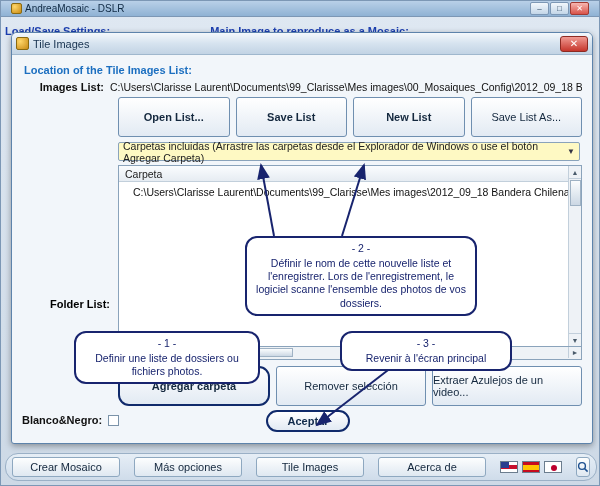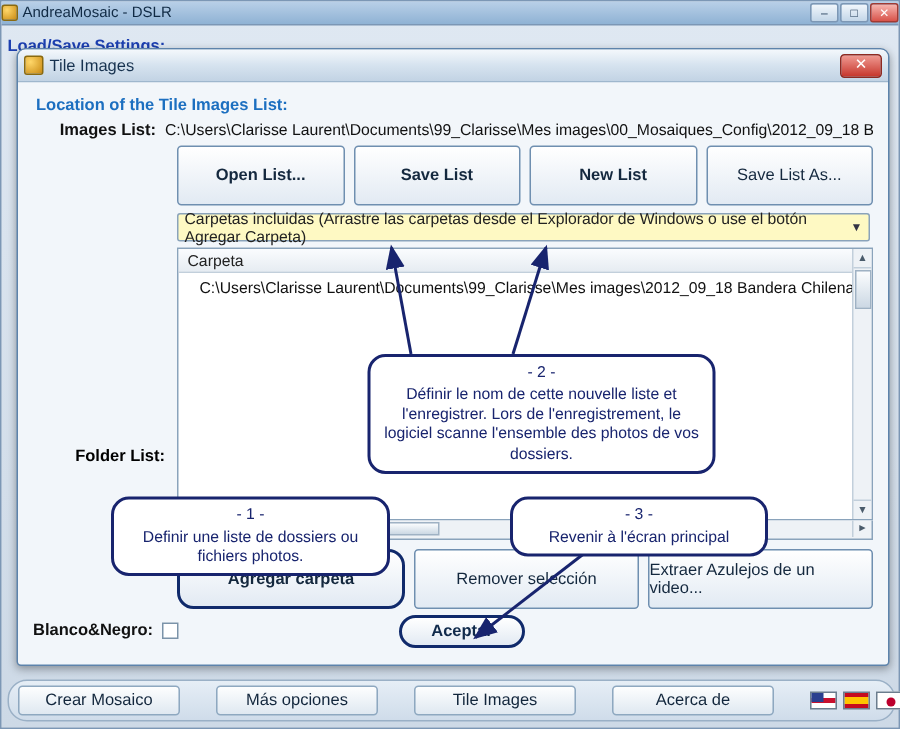--- a/index.html
+++ b/index.html
@@ -17,21 +17,21 @@
   #app-window{
     position:absolute; left:0; top:0; width:600px; height:486px;
     background:linear-gradient(180deg,#dfe8f2 0%,#cdd9e6 100%);
     border:1px solid #7c97b5;
   }
   #app-titlebar{
     height:16px;
     background:linear-gradient(180deg,#b9d0e8 0%,#8fb2d4 100%);
     border-bottom:1px solid #7c97b5;
     display:flex; align-items:center;
-    padding:0 0;
+    padding:0 10px;
   }
   #app-titlebar .t-icon{
     width:11px;height:11px;margin-right:3px;
     background:radial-gradient(circle at 30% 30%,#ffd76a,#c98a13);
     border:1px solid #8a6a10;
     border-radius:2px;
   }
   #app-title{ font-size:10px; color:#102a44; }
   #app-winbtns{ margin-left:auto; display:flex; gap:1px; }
   .winbtn{
@@ -46,21 +46,21 @@
   #bg-linkbar{
     position:absolute; left:4px; top:22px; width:592px; height:16px;
     display:flex; align-items:center; gap:100px;
   }
   .bg-link{ color:#1c3fb0; font-weight:bold; font-size:11px; }
 
   #bottom-bar{
     position:absolute; left:4px; bottom:4px; width:592px; height:28px;
     background:linear-gradient(180deg,#e6eef6,#cfdcea);
     border:1px solid #9ab0c6; border-radius:13px;
-    display:flex; align-items:center; padding:0 6px; gap:24px;
+    display:flex; align-items:center; padding:0 6px; gap:14px;
   }
   .bbtn{
     height:20px; min-width:108px;
     background:linear-gradient(180deg,#fdfefe,#dfe8f1);
     border:1px solid #8ea8c0; border-radius:3px;
     font-size:11px; color:#12263c;
     display:flex; align-items:center; justify-content:center;
   }
   #flagbox{
     margin-left:auto; display:flex; align-items:center; gap:4px;
@@ -206,20 +206,21 @@
     <span id="app-title">AndreaMosaic - DSLR</span>
     <span id="app-winbtns">
       <span class="winbtn">–</span>
       <span class="winbtn">□</span>
       <span class="winbtn close">✕</span>
     </span>
   </div>
 
   <div id="bg-linkbar">
     <span class="bg-link">Load/Save Settings:</span>
+    <span class="bg-link">Main Image to reproduce as a Mosaic:</span>
   </div>
 
   <div id="bottom-bar">
     <span class="bbtn">Crear Mosaico</span>
     <span class="bbtn">Más opciones</span>
     <span class="bbtn">Tile Images</span>
     <span class="bbtn">Acerca de</span>
     <span id="flagbox">
       <span class="flag us"></span>
       <span class="flag es"></span>

